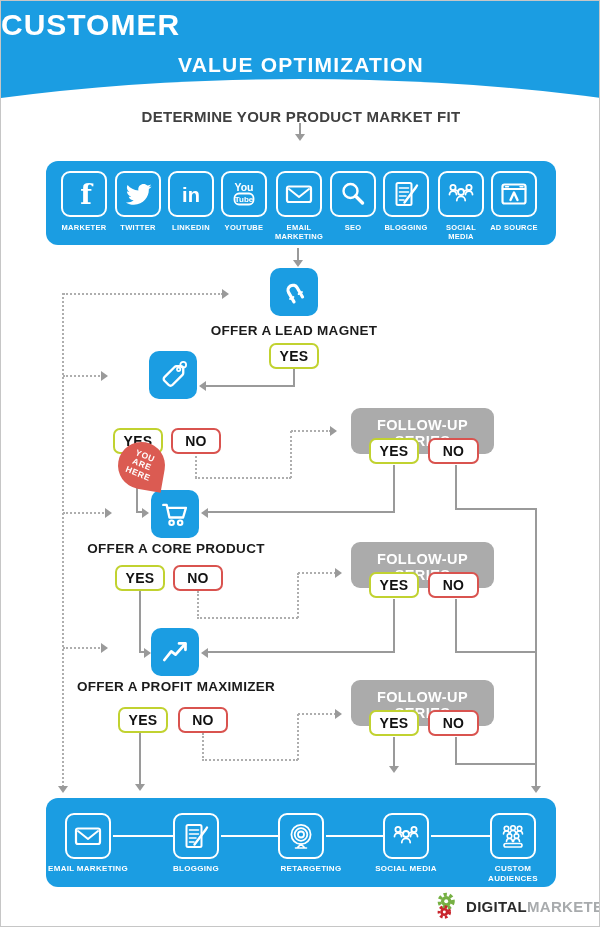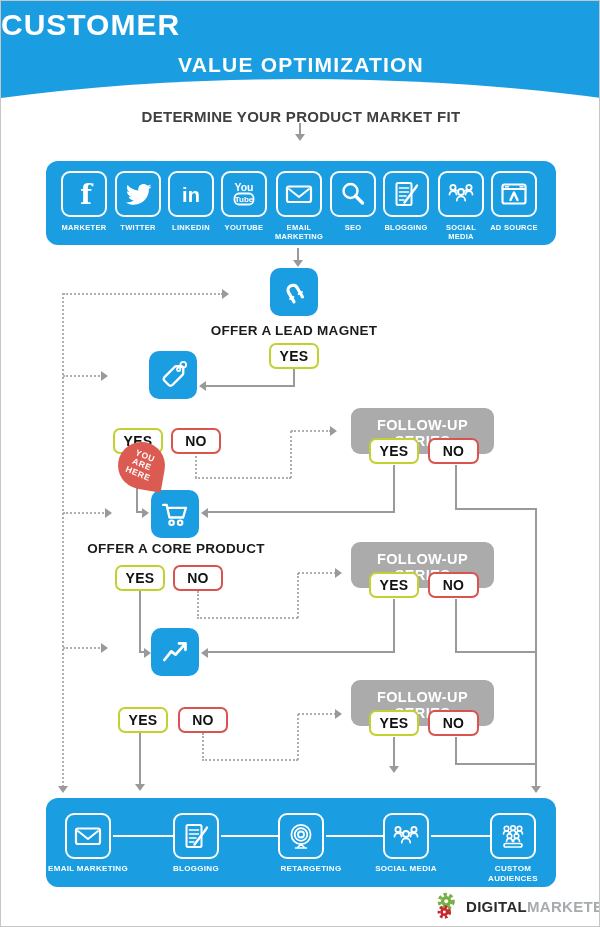--- a/index.html
+++ b/index.html
@@ -286,20 +286,21 @@
   <div class="offer-label" style="left:75px;top:540px;">OFFER A CORE PRODUCT</div>
   <div class="btn btn-yes" style="left:114px;top:564px;">YES</div>
   <div class="btn btn-no" style="left:172px;top:564px;">NO</div>
 
   <div class="tile" style="left:150px;top:627px;">
     <svg width="32" height="32" viewBox="0 0 30 30" fill="none" stroke="#fff" stroke-linecap="round" stroke-linejoin="round">
       <path d="M5 22.5 L11.5 14.5 L15.5 17.5 L24.5 7.5" stroke-width="2.6"></path>
       <path d="M18.8 7 H24.8 V13" stroke-width="2.6"></path>
     </svg>
   </div>
+  <div class="offer-label" style="left:75px;top:678px;">OFFER A PROFIT MAXIMIZER</div>
   <div class="btn btn-yes" style="left:117px;top:706px;">YES</div>
   <div class="btn btn-no" style="left:177px;top:706px;">NO</div>
 
   <div class="fu" style="top:407px;">
     <span>FOLLOW-UP SERIES</span>
   </div>
   <div class="btn btn-yes" style="left:368px;top:437px;">YES</div>
   <div class="btn btn-no" style="left:427px;top:437px;width:51px;">NO</div>
 
   <div class="fu" style="top:541px;">

